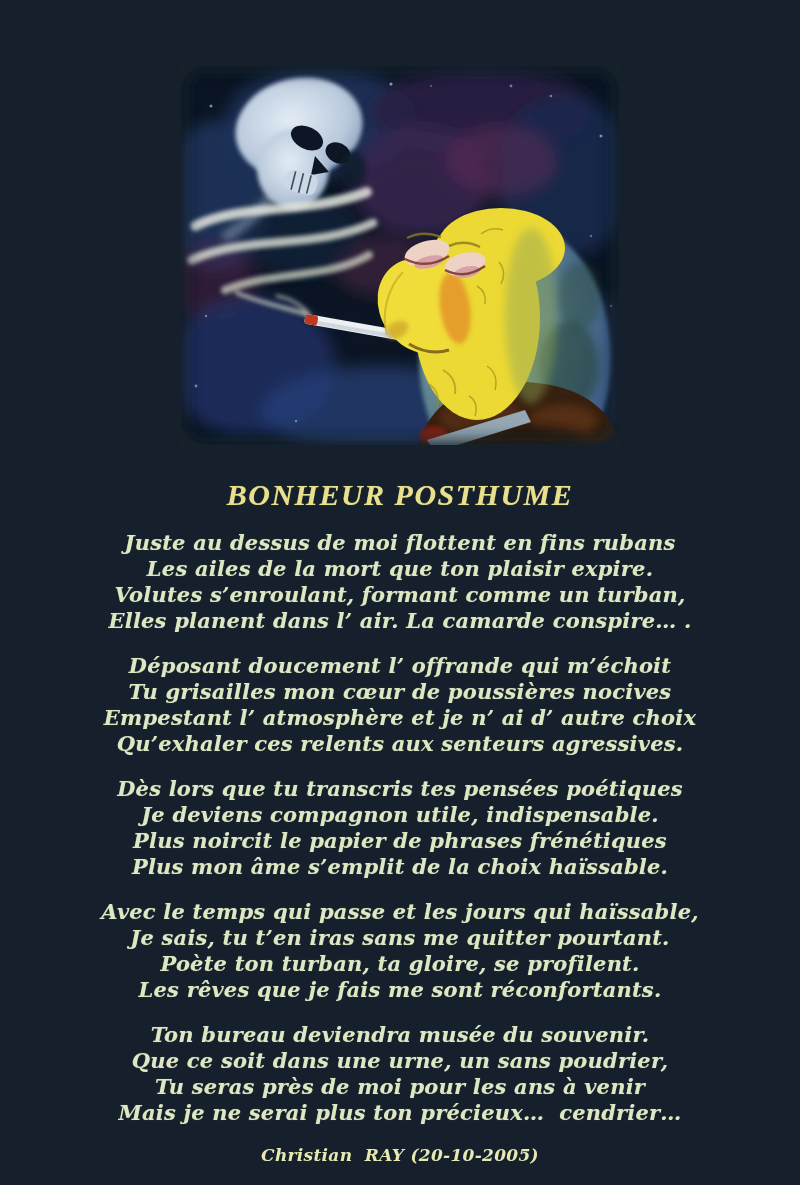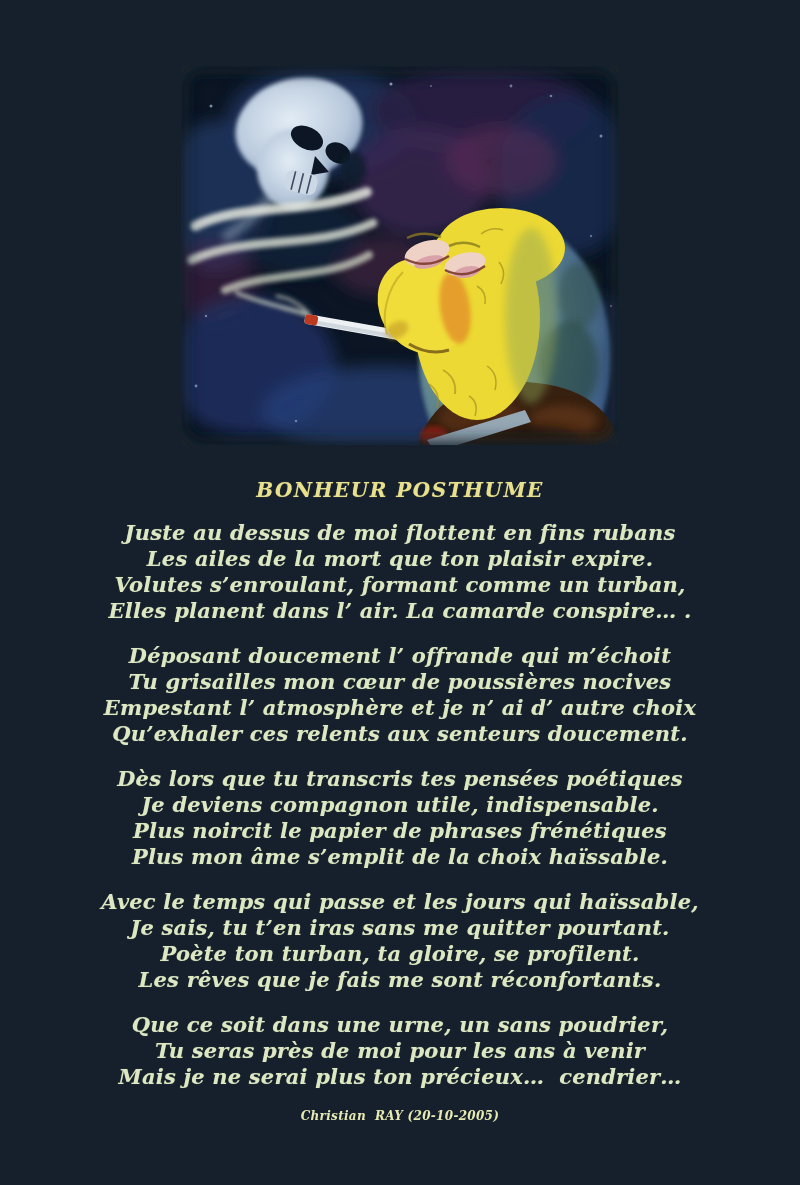--- a/index.html
+++ b/index.html
@@ -7,32 +7,33 @@
     position:relative; width:800px; height:1185px;
     background:var(--bg,#15202c);
     font-family:"DejaVu Serif","Liberation Serif",serif;
     font-style:italic; font-weight:bold;
     overflow:hidden; margin:0 auto;
   }
   .illustration { position:absolute; left:181px; top:66px; width:438px; height:379px; }
   .illustration svg { display:block; }
   .content { position:absolute; left:0; top:478px; width:800px; text-align:center; }
   .title {
-    margin:0 12px 18px; font-size:20px; letter-spacing:1.5px;
+    margin:0 12px 18px; font-size:30px; letter-spacing:1.5px;
     color:var(--title,#e9e08d);
     text-shadow:0 0 1px rgba(233,224,141,.45);
+    font-family:Liberation Serif, serif;
   }
   .stanza { margin:0 0 19px; }
   .line {
     margin:0; font-size:21px; line-height:26px;
     color:var(--body,#dde7c2); white-space:pre-wrap; letter-spacing:.2px;
     text-shadow:0 0 1px rgba(221,231,194,.35);
   }
   .attribution {
-    margin:16px 16px 0; font-size:12px; letter-spacing:.3px;
+    margin:16px 16px 0; font-size:17px; letter-spacing:.3px;
     color:var(--attr,#e6e9b2); white-space:pre-wrap;
   }
 </style>
 </head>
 <body>
 
 <div class="page">
 
   <div class="illustration">
     <svg viewBox="0 0 438 379" width="438" height="379" xmlns="http://www.w3.org/2000/svg">
@@ -187,35 +188,36 @@
         <div class="stanza">
           <p class="line">Juste au dessus de moi flottent en fins rubans</p>
           <p class="line">Les ailes de la mort que ton plaisir expire.</p>
           <p class="line">Volutes s’enroulant, formant comme un turban,</p>
           <p class="line">Elles planent dans l’ air. La camarde conspire… .</p>
         </div>
         <div class="stanza">
           <p class="line">Déposant doucement l’ offrande qui m’échoit</p>
           <p class="line">Tu grisailles mon cœur de poussières nocives</p>
           <p class="line">Empestant l’ atmosphère et je n’ ai d’ autre choix</p>
-          <p class="line">Qu’exhaler ces relents aux senteurs doucement.</p>
+          <p class="line">Qu’exhaler ces relents aux senteurs agressives.</p>
         </div>
         <div class="stanza">
           <p class="line">Dès lors que tu transcris tes pensées poétiques</p>
           <p class="line">Je deviens compagnon utile, indispensable.</p>
           <p class="line">Plus noircit le papier de phrases frénétiques</p>
           <p class="line">Plus mon âme s’emplit de la choix haïssable.</p>
         </div>
         <div class="stanza">
           <p class="line">Avec le temps qui passe et les jours qui haïssable,</p>
           <p class="line">Je sais, tu t’en iras sans me quitter pourtant.</p>
           <p class="line">Poète ton turban, ta gloire, se profilent.</p>
           <p class="line">Les rêves que je fais me sont réconfortants.</p>
         </div>
         <div class="stanza">
+          <p class="line">Ton bureau deviendra musée du souvenir.</p>
           <p class="line">Que ce soit dans une urne, un sans poudrier,</p>
           <p class="line">Tu seras près de moi pour les ans à venir</p>
           <p class="line">Mais je ne serai plus ton précieux…  cendrier…</p>
         </div>
       </div>
     <p class="attribution">Christian  RAY (20-10-2005)</p>
   </div>
 
 </div>
 

